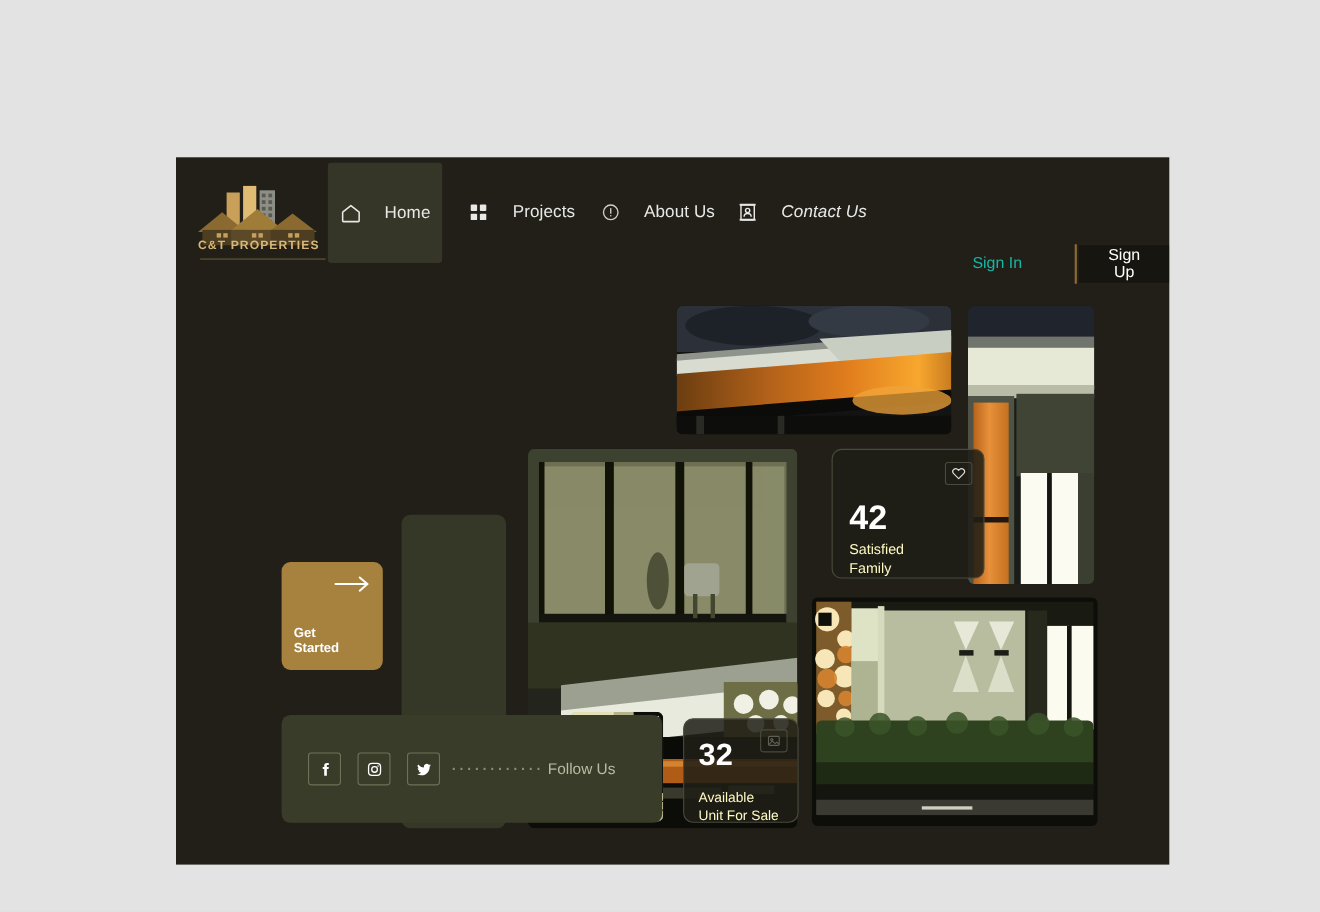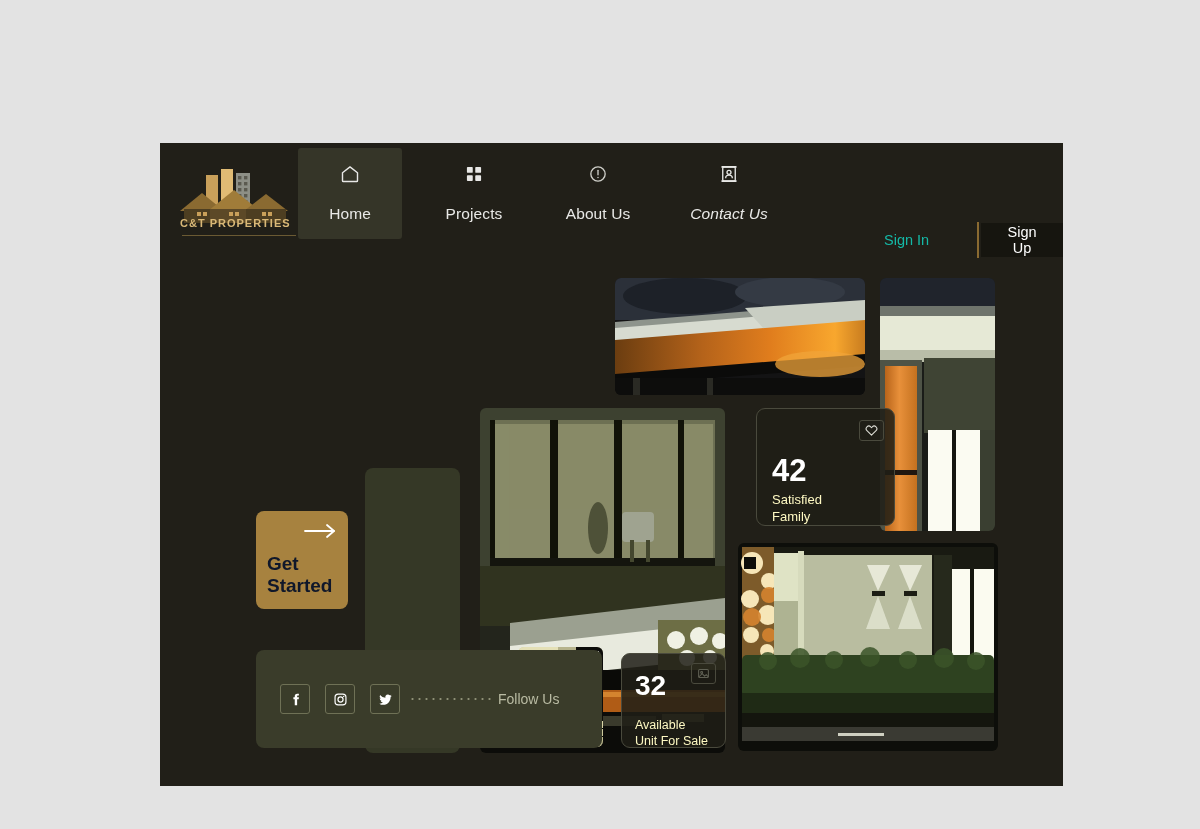--- a/index.html
+++ b/index.html
@@ -20,21 +20,21 @@
     background: #211f18;
     overflow: hidden;
   }
 
   
   .logo { position:absolute; left:18px; top:22px; width:122px; height:78px; }
   .logo svg { display:block; width:100%; height:100%; }
 
   .nav-item {
     position:absolute; top:5px; height:91px;
-    display:flex; flex-direction:column; align-items:center; justify-content:center;
+    display:flex; flex-direction:row; align-items:center; justify-content:center;
     gap:21px; color:#e8e8e6; cursor:pointer; user-select:none;
   }
   .nav-item .nico { width:20px; height:20px; display:block; }
   .nav-item .nlabel { font-size:15.5px; letter-spacing:.1px; white-space:nowrap; }
   .nav-item.active { background:#353528; border-radius:3px; }
 
   #nav-home     { left:138px; width:104px; }
   #nav-projects { left:262px; width:104px; top:14px; height:72px; }
   #nav-about    { left:386px; width:104px; top:14px; height:72px; }
   #nav-contact  { left:510px; width:118px; top:14px; height:72px;font-style:italic; }
@@ -79,22 +79,22 @@
   }
 
   
   #get-started {
     position:absolute; left:96px; top:368px; width:92px; height:98px;
     background:#a7823f; border-radius:8px; cursor:pointer; z-index:7;
     border:none; font-family:inherit; padding:0;
   }
   #gs-arrow { position:absolute; right:9px; top:12px; width:36px; height:16px; }
   #gs-label {
-    position:absolute; left:11px; bottom:12px; color:#0f172a;
-    font-size:19px; font-weight:700; line-height:1.15; text-align:left;
+    position:absolute; left:11px; bottom:12px; color:#ffffff;
+    font-size:12px; font-weight:700; line-height:1.15; text-align:left;
   }
 
   
   .stat-card {
     position:absolute; border:1px solid #4a4a3d; border-radius:9px;
     background:rgba(31,30,22,.86); z-index:8;
   }
   .stat-num { position:absolute; font-weight:700; color:#ffffff; }
   .stat-cap { position:absolute; color:#fef9c3; line-height:1.28; }
   .stat-icon-box {

